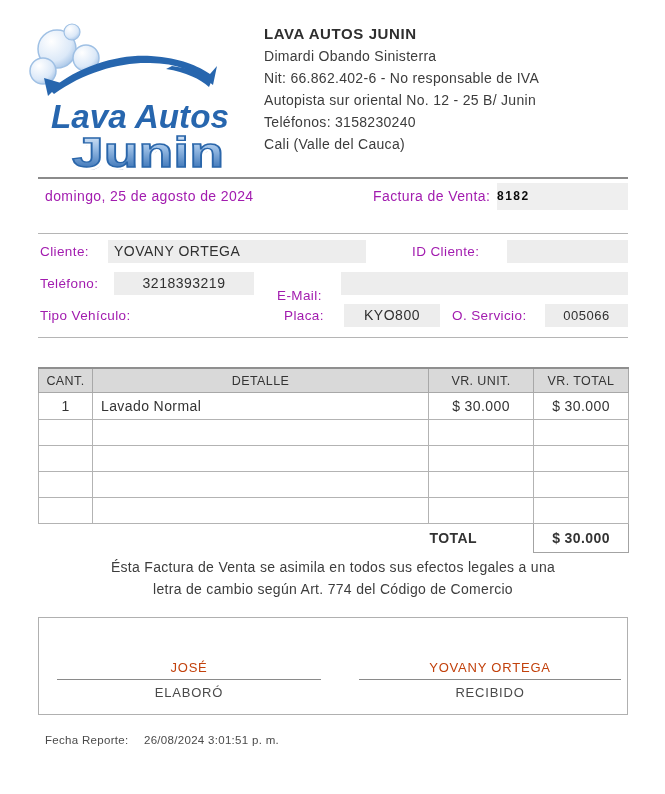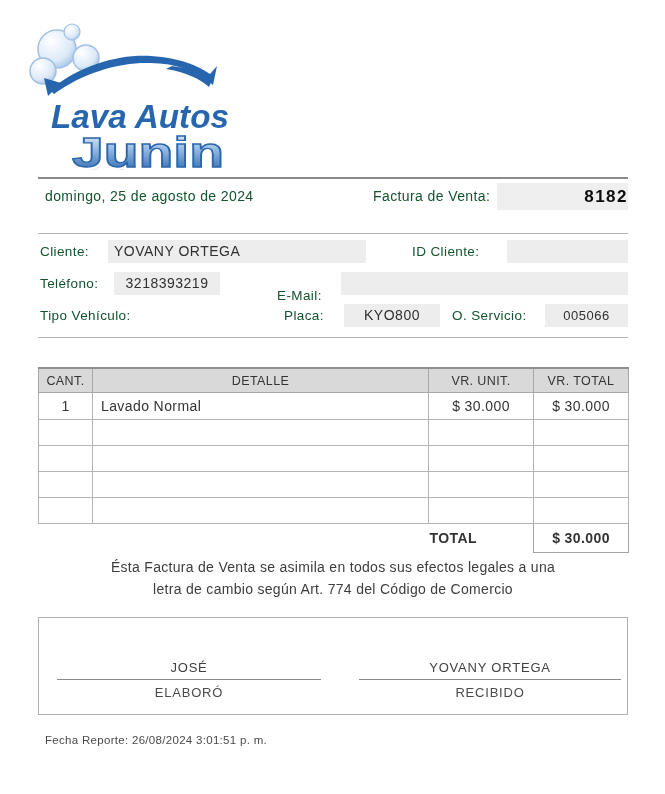--- a/index.html
+++ b/index.html
@@ -1,19 +1,19 @@
 <!DOCTYPE html>
 <html><head>
 <meta charset="utf-8">
 <style>
   html,body{margin:0;padding:0;background:#ffffff;}
   body{width:665px;height:794px;position:relative;overflow:hidden;
        font-family:"Liberation Sans", sans-serif;color:#3c3c3c;}
   .abs{position:absolute;}
-  .lbl{font-size:13.5px;letter-spacing:.4px;color:#14532d;white-space:nowrap;}
+  .lbl{font-size:13.5px;letter-spacing:.4px;color:#a21caf;white-space:nowrap;}
   .gbox{background:#ededed;font-size:14px;letter-spacing:.5px;color:#303030;
         height:23px;line-height:23px;}
   .gbox.center{text-align:center;}
   .hr-dark{border-top:2px solid #8b8b8b;height:0;}
   .hr-lite{border-top:1px solid #b5b5b5;height:0;}
   
   .co-line{font-size:14px;line-height:22px;letter-spacing:.3px;white-space:nowrap;}
   .co-name{font-size:15px;font-weight:bold;letter-spacing:.6px;color:#2e2e2e;}
   
   table.items{border-collapse:collapse;table-layout:fixed;width:590px;}
@@ -25,21 +25,21 @@
   tr.first td{height:24px;}
   tr.total-row td{border:none;height:26px;}
   td.total-label{font-weight:bold;text-align:left;font-size:14.5px;color:#1d1d1d;letter-spacing:.6px;}
   td.total-value{border:1px solid #a3a3a3 !important;font-weight:bold;text-align:center;
         font-size:15px;color:#111;letter-spacing:.6px;}
   
   .legal{width:590px;text-align:center;font-size:14px;line-height:22px;letter-spacing:.3px;color:#3d3d3d;}
   
   .sigbox{width:588px;height:96px;border:1px solid #b0b0b0;}
   .sig{position:absolute;top:42px;}
-  .sig .name{text-align:center;font-size:13px;letter-spacing:.8px;color:#404040;
+  .sig .name{text-align:center;font-size:13px;letter-spacing:.8px;color:#c2410c;
         padding-bottom:4px;border-bottom:1px solid #8a8a8a;}
   .sig .role{text-align:center;font-size:13px;letter-spacing:.8px;color:#4a4a4a;margin-top:5px;}
   .foot{font-size:11.5px;letter-spacing:.3px;color:#4a4a4a;}
 </style>
 </head>
 <body>
 
 <div class="abs" style="left:0;top:0;width:665px;height:794px;">
 
   <svg class="abs" style="left:26px;top:22px;" width="240" height="150" viewBox="0 0 240 150">
@@ -66,38 +66,46 @@
       <path d="M24,68 C55,42 95,32 125,34 C155,36 172,44 184,52 L191,44 L187,63
                C172,50 150,41 124,41 C95,40 58,50 28,72 Z" fill="#2766ae"></path>
       <path d="M140,47 C160,50 174,57 183,65 L186,58 C176,51 162,46 146,44 Z" fill="#2766ae"></path>
     </g>
     <text x="114" y="106" text-anchor="middle" font-style="italic" font-weight="bold" font-size="34" fill="#2766ae" textLength="178" lengthAdjust="spacingAndGlyphs">Lava Autos</text>
     <text x="122" y="145" text-anchor="middle" font-weight="bold" font-size="42" fill="#b9c4d4" textLength="152" lengthAdjust="spacingAndGlyphs" transform="translate(2,3)">Junin</text>
     <text x="122" y="145" text-anchor="middle" font-weight="bold" font-size="42" fill="none" stroke="#ffffff" stroke-width="6" textLength="152" lengthAdjust="spacingAndGlyphs">Junin</text>
     <text x="122" y="145" text-anchor="middle" font-weight="bold" font-size="42" fill="url(#jun)" stroke="#2a66aa" stroke-width="1.4" textLength="152" lengthAdjust="spacingAndGlyphs">Junin</text>
   </svg>
 
+  <div class="abs" style="left:264px;top:23px;">
+    <div class="co-line co-name">LAVA AUTOS JUNIN</div>
+    <div class="co-line">Dimardi Obando Sinisterra</div>
+    <div class="co-line">Nit: 66.862.402-6  -  No responsable de IVA</div>
+    <div class="co-line">Autopista sur oriental No. 12 - 25 B/ Junin</div>
+    <div class="co-line">Teléfonos: 3158230240</div>
+    <div class="co-line">Cali (Valle del Cauca)</div>
+  </div>
 
   <div class="abs hr-dark" style="left:38px;top:177px;width:590px;"></div>
 
   <div class="abs lbl" style="left:45px;top:188px;font-size:14px;">domingo, 25 de agosto de 2024</div>
   <div class="abs lbl" style="left:345px;top:188px;font-size:14px;margin-left:28px;">Factura de Venta:</div>
   <div class="abs" style="left:497px;top:183px;width:131px;height:27px;background:#efefef;
-              text-align:right;line-height:27px;font-weight:bold;font-size:17px;
+              text-align:left;line-height:27px;font-weight:bold;font-size:12px;
               letter-spacing:1.5px;color:#0c0c0c;">8182</div>
 
   <div class="abs hr-lite" style="left:38px;top:233px;width:590px;"></div>
 
   <div class="abs lbl" style="left:40px;top:244px;">Cliente:</div>
   <div class="abs gbox" style="left:108px;top:240px;width:252px;padding-left:6px;">YOVANY ORTEGA</div>
   <div class="abs lbl" style="left:412px;top:244px;">ID Cliente:</div>
   <div class="abs gbox" style="left:507px;top:240px;width:121px;"></div>
 
   <div class="abs lbl" style="left:40px;top:276px;">Teléfono:</div>
-  <div class="abs gbox center" style="left:114px;top:272px;width:106px;">3218393219</div>
+  <div class="abs gbox center" style="left:114px;top:272px;width:140px;">3218393219</div>
   <div class="abs lbl" style="left:277px;top:288px;">E-Mail:</div>
   <div class="abs gbox" style="left:341px;top:272px;width:287px;"></div>
 
   <div class="abs lbl" style="left:40px;top:308px;">Tipo Vehículo:</div>
   <div class="abs lbl" style="left:284px;top:308px;">Placa:</div>
   <div class="abs gbox center" style="left:344px;top:304px;width:96px;">KYO800</div>
   <div class="abs lbl" style="left:452px;top:308px;">O. Servicio:</div>
   <div class="abs gbox center" style="left:545px;top:304px;width:83px;font-size:13px;">005066</div>
 
   <div class="abs hr-lite" style="left:38px;top:337px;width:590px;"></div>
@@ -167,16 +175,16 @@
       <div class="role">ELABORÓ</div>
     </div>
     <div class="sig" style="left:320px;width:262px;">
       <div class="name">YOVANY ORTEGA</div>
       <div class="role">RECIBIDO</div>
     </div>
   </div>
 
   <div class="abs foot" style="left:45px;top:734px;">
     <span>Fecha Reporte:</span>
-    <span style="margin-left:0;">26/08/2024 3:01:51 p. m.</span>
+    <span style="margin-left:12px;">26/08/2024 3:01:51 p. m.</span>
   </div>
 
 </div>
 
 </body></html>

